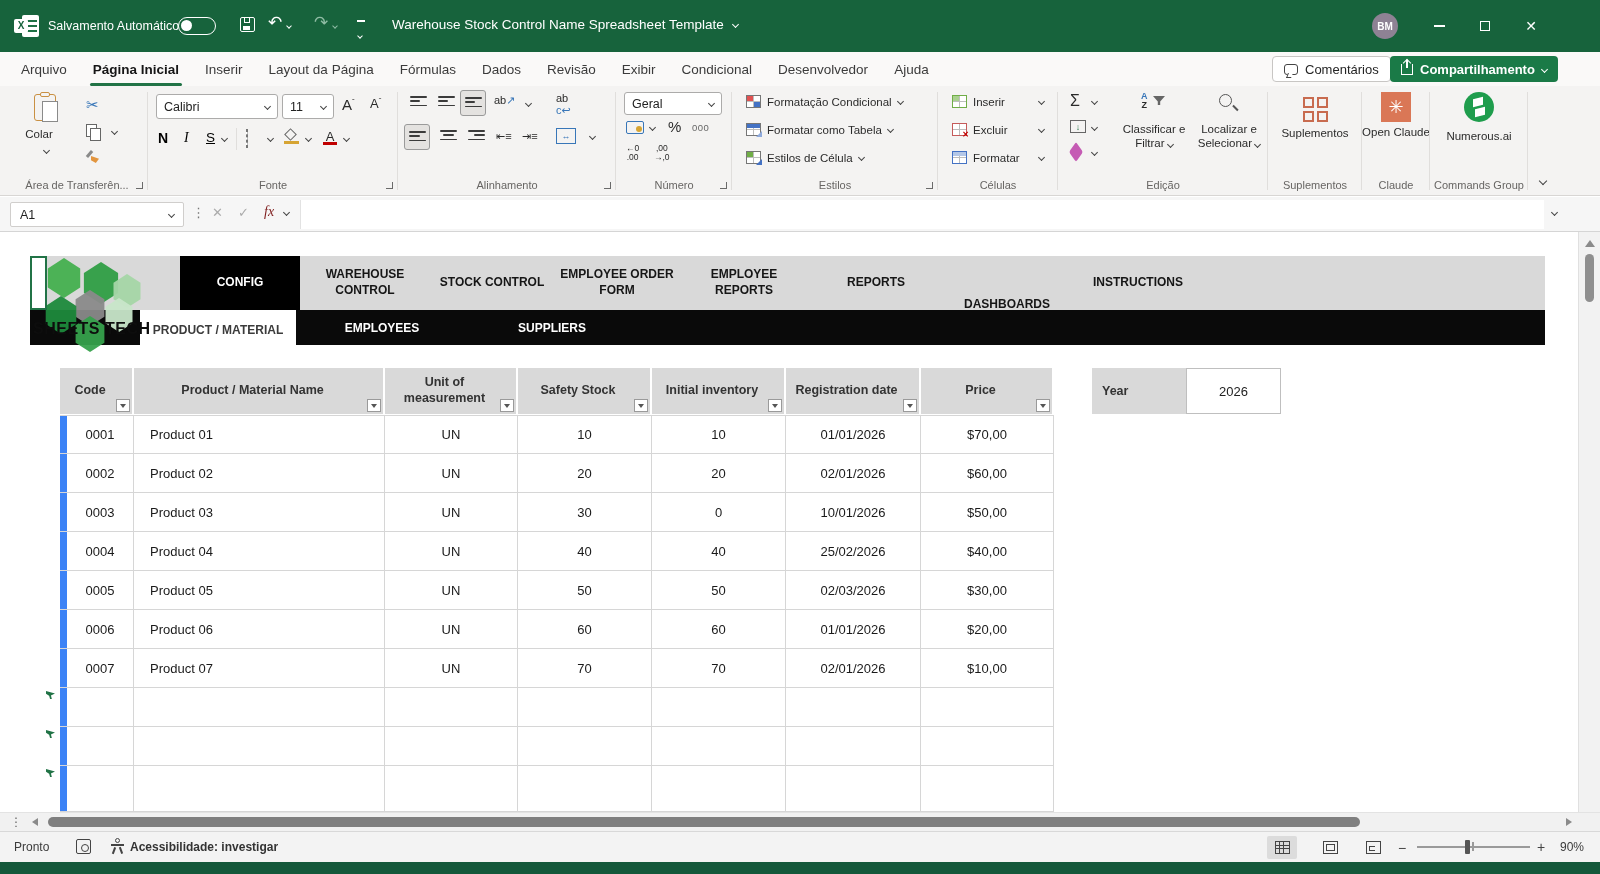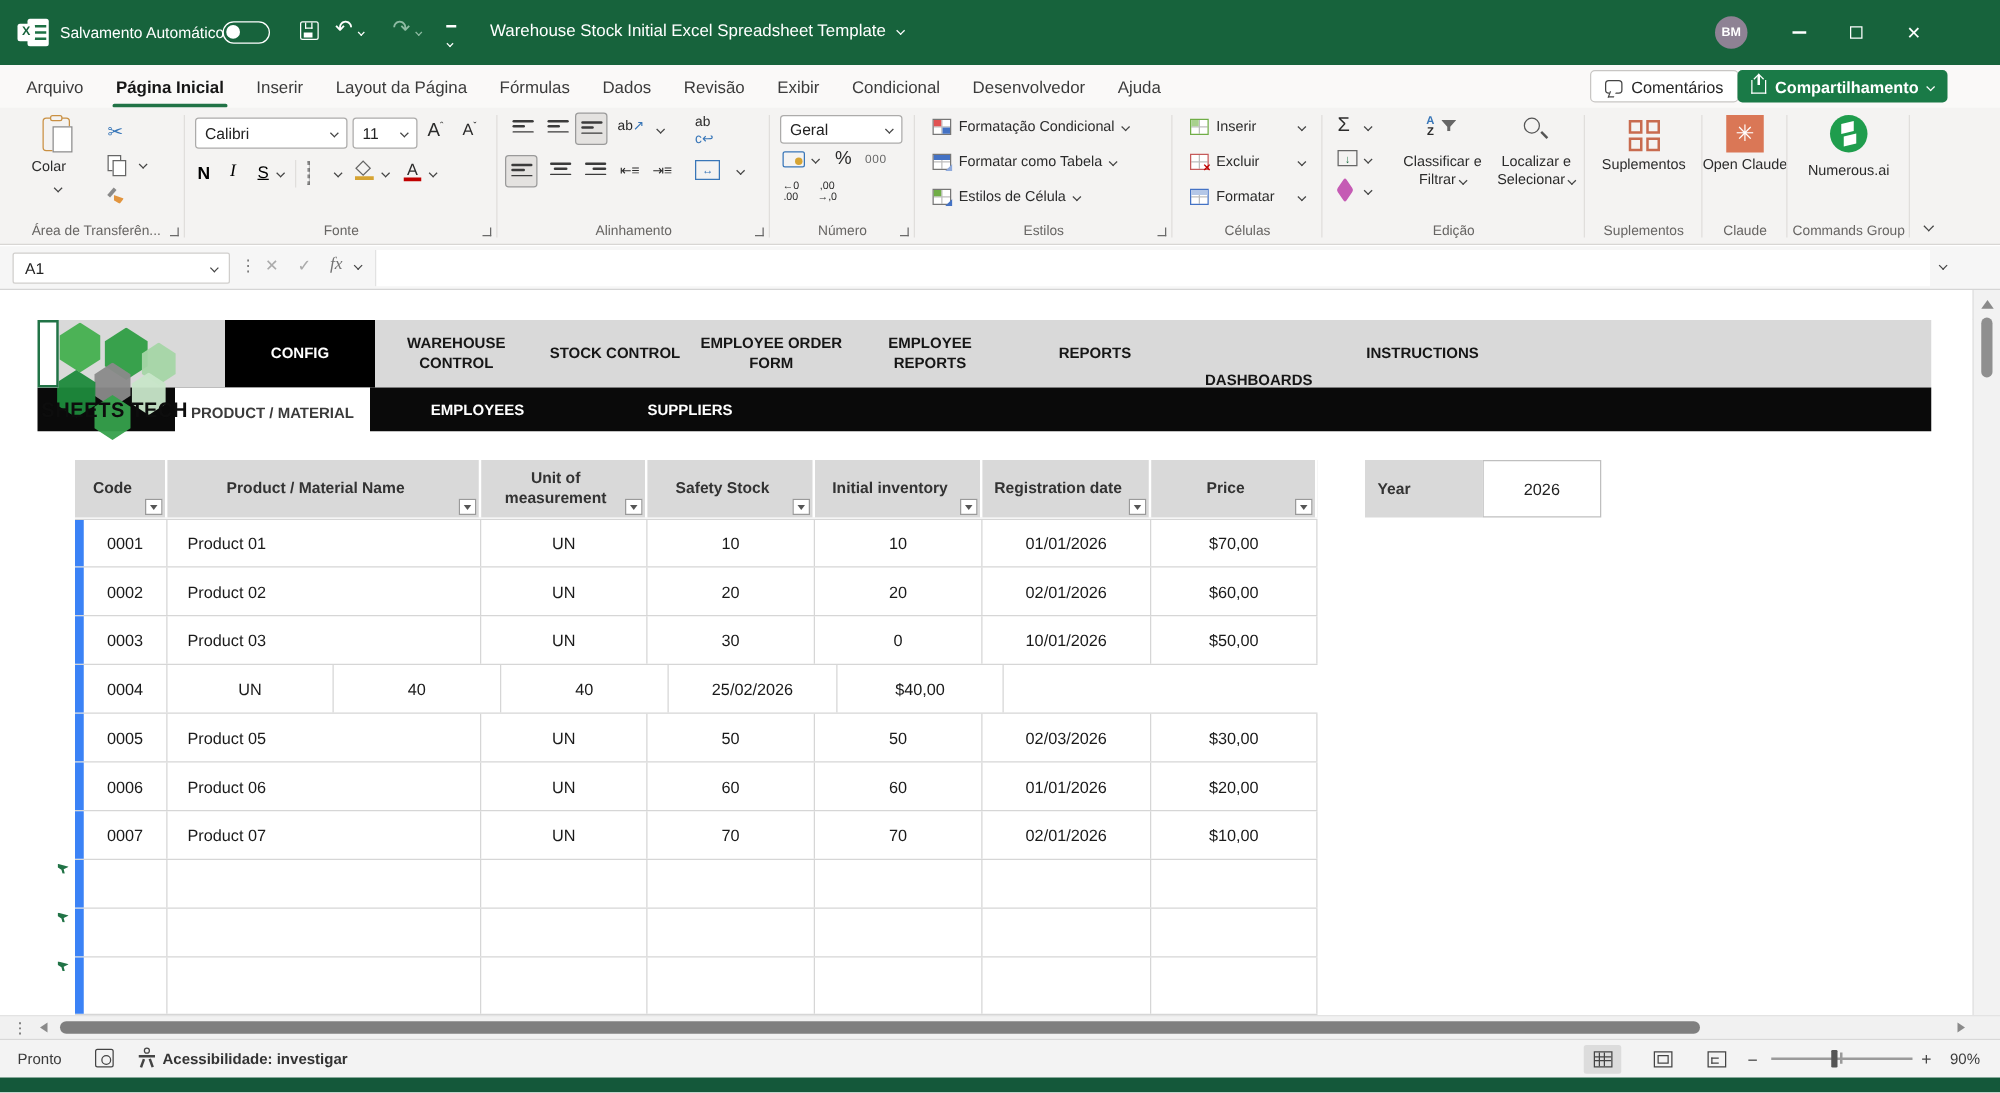--- a/index.html
+++ b/index.html
@@ -69,21 +69,21 @@
     linear-gradient(#bdbdbd,#bdbdbd) 0 50%/100% 1px no-repeat, #fff;}
   .stack-item{position:absolute;display:flex;align-items:center;gap:6px;font-size:11.5px;color:#2b2b2b;white-space:nowrap;}
   .two-line{text-align:center;font-size:11.5px;color:#2b2b2b;line-height:1.25;}
 
   
   #formulabar{position:absolute;left:0;top:197px;width:1600px;height:35px;background:#F6F6F6;border-bottom:1px solid #D5D5D5;display:flex;align-items:center;}
   #name-box{position:absolute;left:10px;top:5px;width:174px;height:25px;background:#fff;border:1px solid #D0CECC;border-radius:2px;display:flex;align-items:center;justify-content:space-between;padding:0 9px;font-size:12.5px;color:#222;}
   #fb-dots{position:absolute;left:192px;top:8px;color:#777;font-size:13px;}
   #fb-cancel{position:absolute;left:212px;top:8px;color:#ABABAB;font-size:13px;}
   #fb-enter{position:absolute;left:238px;top:8px;color:#ABABAB;font-size:13px;}
-  #fb-fx{position:absolute;left:264px;top:7px;font-family:"Liberation Serif",serif;font-style:italic;font-size:14px;color:#737373;}
+  #fb-fx{position:absolute;left:264px;top:7px;font-family:"Liberation Serif",serif;font-style:italic;font-size:14px;color:#7f1d1d;}
   #fb-fx-cv{position:absolute;left:284px;top:13px;}
   #formula-input{position:absolute;left:300px;top:3px;width:1244px;height:29px;background:#fff;border-left:1px solid #E2E2E2;font-size:12.5px;padding:6px;color:#222;}
   #fb-expand{position:absolute;left:1552px;top:13px;}
 
   
   #corner{position:absolute;left:0;top:232px;width:30px;height:24px;background:#F5F5F5;border-right:1px solid #C9C9C9;border-bottom:1px solid #C9C9C9;}
   #corner:after{content:"";position:absolute;right:2px;bottom:2px;border-left:10px solid transparent;border-bottom:10px solid #BDBDBD;}
   #col-headers{position:absolute;left:30px;top:232px;width:1548px;height:24px;background:#F5F5F5;border-bottom:1px solid #C9C9C9;}
   .colh{position:absolute;top:0;height:23px;display:flex;align-items:center;justify-content:center;font-size:12px;color:#5E5E5E;border-right:1px solid #D9D9D9;}
   .colh.sel-f{background:#A9D8B8;color:#2C5B40;border-bottom:2px solid #1E8A4C;}
@@ -166,21 +166,21 @@
     <span id="autosave-toggle" class="abs">
         <span class="knob"></span>
       </span>
     <span id="save-icon" class="abs">
         <i></i>
         <b></b>
       </span>
     <span id="undo-icon" class="abs qat">↶ <span class="cv w" style="width:4px;height:4px"></span></span>
     <span id="redo-icon" class="abs qat">↷ <span class="cv dim" style="width:4px;height:4px"></span></span>
     <span id="qat-custom" class="abs"><span class="bar"></span><span class="cv w" style="width:4px;height:4px;margin-left:2px"></span></span>
-    <span id="doc-title" class="abs tb-txt"><span>Warehouse Stock Initial Excel Spreadsheet Template</span> <span class="cv w" style="margin-left:6px;margin-bottom:2px"></span></span>
+    <span id="doc-title" class="abs tb-txt"><span>Warehouse Stock Control Name Spreadsheet Template</span> <span class="cv w" style="margin-left:6px;margin-bottom:2px"></span></span>
     <div id="avatar" class="abs">BM</div>
     <div id="btn-min" class="abs winbtn">
         <i></i>
       </div>
     <div id="btn-max" class="abs winbtn">
         <i></i>
       </div>
     <div id="btn-close" class="abs winbtn">✕</div>
   </div>
 
@@ -579,20 +579,21 @@
           <div class="tcell" style="width: 74px;">0003</div>
           <div class="tcell name" style="width: 251px;">Product 03</div>
           <div class="tcell" style="width: 133px;">UN</div>
           <div class="tcell" style="width: 134px;">30</div>
           <div class="tcell" style="width: 134px;">0</div>
           <div class="tcell" style="width: 135px;">10/01/2026</div>
           <div class="tcell" style="width: 133px;">$50,00</div>
         </div>
         <div class="trow" style="top: 300px; height: 39px;">
           <div class="tcell" style="width: 74px;">0004</div>
+          <div class="tcell name" style="width: 251px;">Product 04</div>
           <div class="tcell" style="width: 133px;">UN</div>
           <div class="tcell" style="width: 134px;">40</div>
           <div class="tcell" style="width: 134px;">40</div>
           <div class="tcell" style="width: 135px;">25/02/2026</div>
           <div class="tcell" style="width: 133px;">$40,00</div>
         </div>
         <div class="trow" style="top: 339px; height: 39px;">
           <div class="tcell" style="width: 74px;">0005</div>
           <div class="tcell name" style="width: 251px;">Product 05</div>
           <div class="tcell" style="width: 133px;">UN</div>

